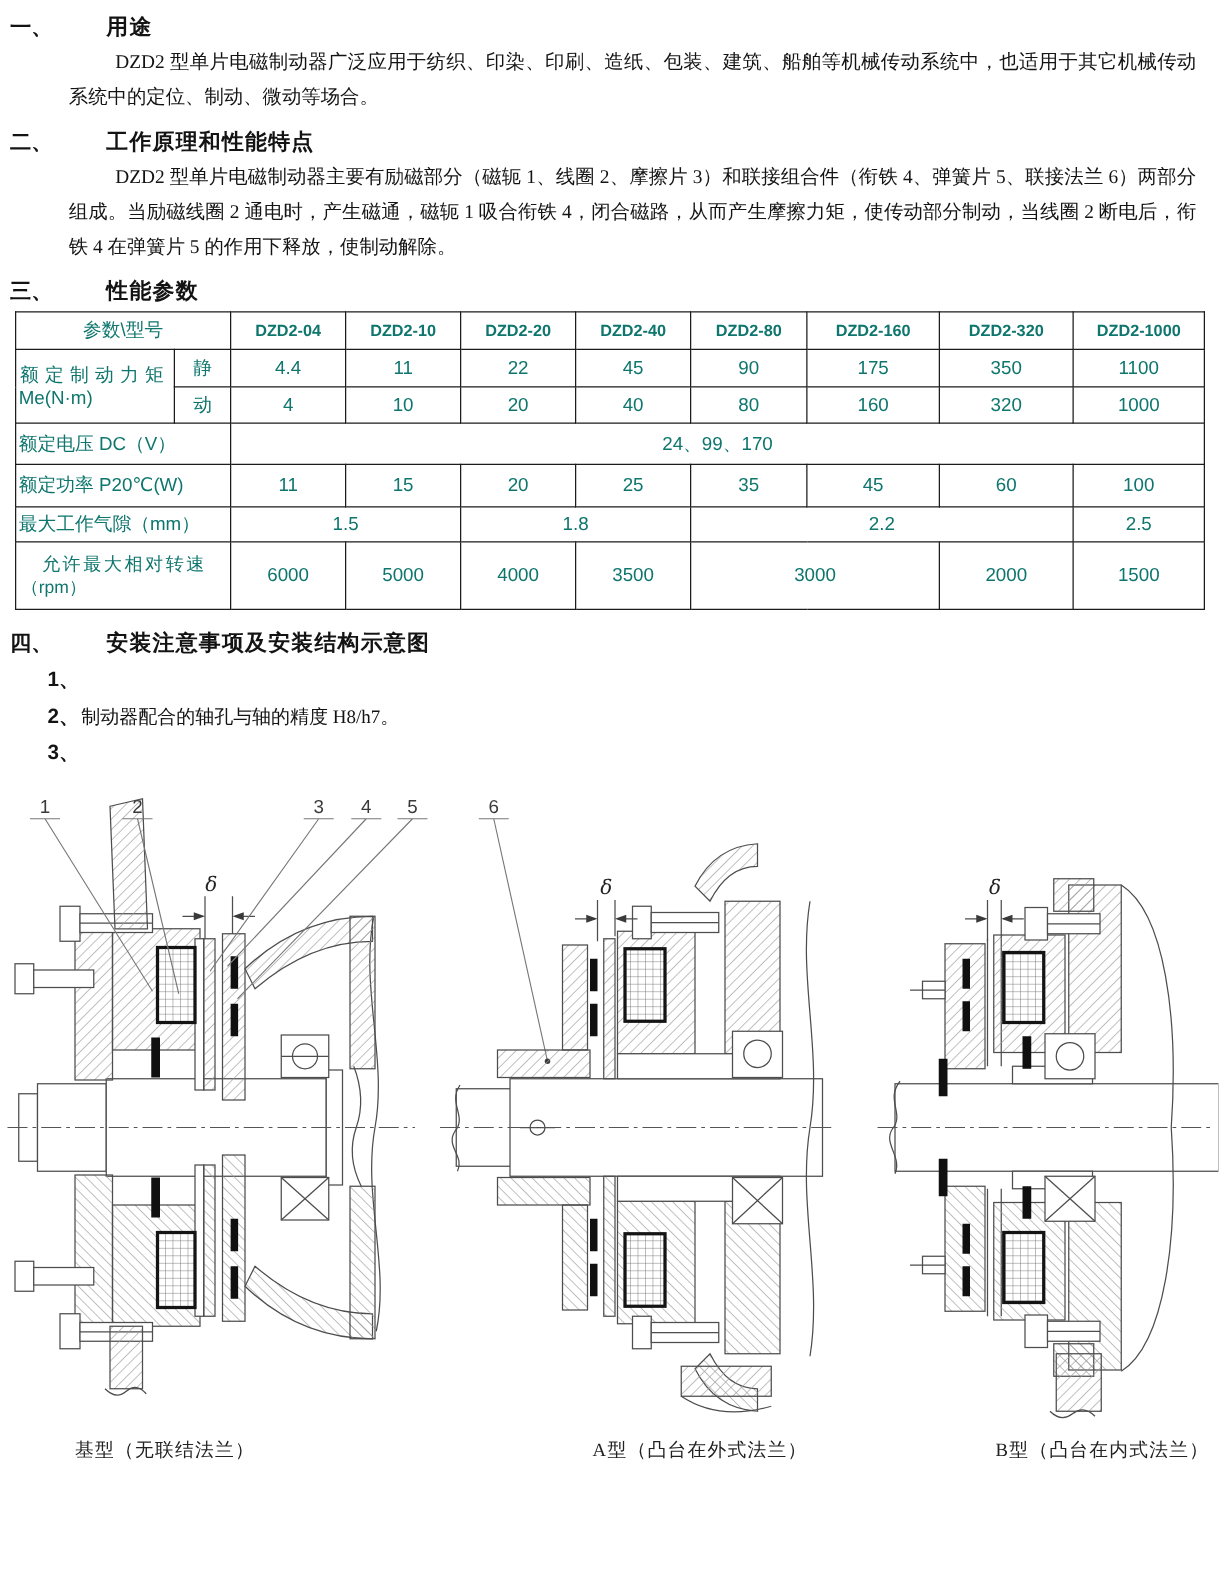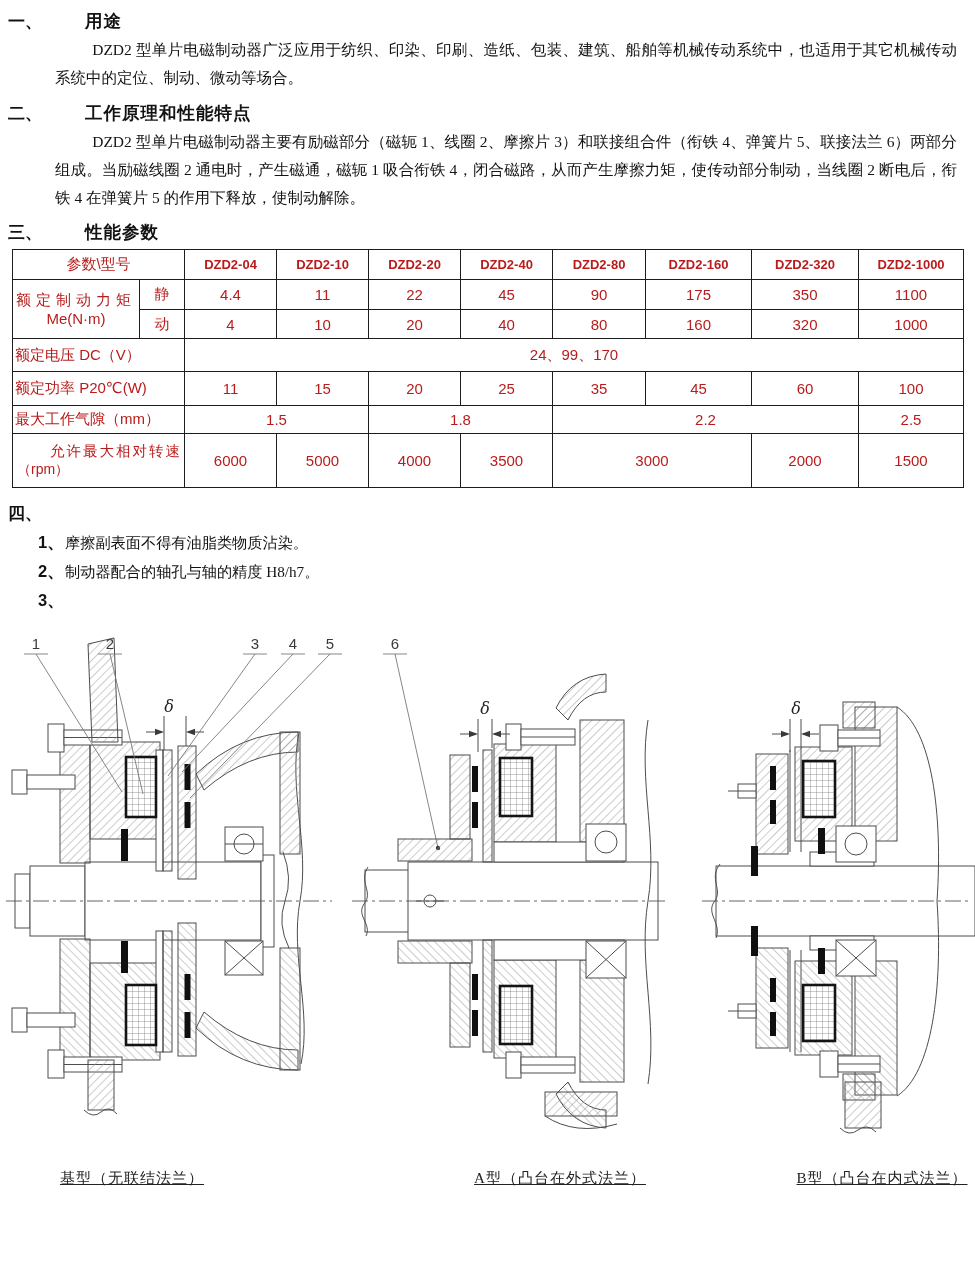--- a/index.html
+++ b/index.html
@@ -5,36 +5,36 @@
   html,body{margin:0;padding:0;background:#fff;}
   .page{width:975px;height:1263px;position:relative;overflow:hidden;background:#fff;
         color:#131313;font-family:"Liberation Serif","DejaVu Serif",serif;}
   .sec{display:flex;align-items:baseline;margin:9px 0 3px 8px;}
   .sec-num{font-weight:bold;font-size:17px;width:77px;flex:0 0 77px;}
   .sec-title{font-weight:bold;font-size:17.5px;letter-spacing:1px;}
   .para{margin:1px 18px 5px 55px;font-size:15.5px;line-height:1.8;text-align:justify;
         text-indent:2.4em;}
   table.params{border-collapse:collapse;table-layout:fixed;margin:5px 0 0 12px;
         font-family:"Liberation Sans","DejaVu Sans",sans-serif;font-size:15px;
-        text-align:center;color:#b91c1c;}
+        text-align:center;color:#0f766e;}
   table.params td{border:1.5px solid #1c1c1c;padding:0 2px;overflow:hidden;}
   td.model{font-weight:600;font-size:13px;}
   td.lab{text-align:left;padding-left:5px;font-size:15px;margin-left:20px;}
   .ls1{letter-spacing:5px;text-align:center;}
-  .ls2{letter-spacing:2px;text-align:right;padding-left:2px;font-size:14.5px;}
+  .ls2{letter-spacing:2px;text-align:center;padding-left:2px;font-size:14.5px;}
   .sub{text-align:left;padding-left:2px;font-size:14px;}
   .notes{margin-top:4px;}
   .note{display:flex;align-items:baseline;margin:7px 0 7px 38px;}
   .note-num{font-weight:bold;font-size:16.5px;width:27px;flex:0 0 27px;
         font-family:"Liberation Sans",sans-serif;}
   .note-text{font-size:15.2px;}
   .fig{position:relative;height:585px;margin-top:12px;}
   .fig svg{position:absolute;left:0;top:0;}
-  .fig-cap{position:absolute;top:545px;transform:translateX(-50%);font-size:15px;
-        letter-spacing:1px;color:#222;white-space:nowrap;text-decoration:underline;}
+  .fig-cap{position:absolute;top:526px;transform:translateX(-50%);font-size:15px;
+        letter-spacing:1px;color:#222;white-space:nowrap;}
   .cap1{left:132px;} .cap2{left:560px;} .cap3{left:882px;}
   
   .ln{stroke:#4d4d4d;stroke-width:1;fill:none;}
   .h{fill:url(#hatch);stroke:#4d4d4d;stroke-width:1;}
   .w{fill:#ffffff;stroke:#4d4d4d;stroke-width:1;}
   .blk{fill:#101010;stroke:none;}
   .coil{fill:url(#grid);stroke:#141414;stroke-width:2.6;}
   .cl{stroke:#555;stroke-width:0.9;stroke-dasharray:16 4 3 4;fill:none;}
   .ldr{stroke:#787878;stroke-width:0.9;fill:none;}
   .lbl{font:15px "Liberation Sans",sans-serif;fill:#3a3a3a;}
@@ -84,21 +84,21 @@
       <td class="model">DZD2-20</td>
       <td class="model">DZD2-40</td>
       <td class="model">DZD2-80</td>
       <td class="model">DZD2-160</td>
       <td class="model">DZD2-320</td>
       <td class="model">DZD2-1000</td>
     </tr>
     <tr style="height:30px">
       <td rowspan="2" class="lab">
         <div class="ls1">额定制动力矩</div>
-        <div style="text-align:center">Me(N·m)</div>
+        <div style="text-align:left">Me(N·m)</div>
       </td>
       <td>静</td>
       <td>4.4</td>
       <td>11</td>
       <td>22</td>
       <td>45</td>
       <td>90</td>
       <td>175</td>
       <td>350</td>
       <td>1100</td>
@@ -147,25 +147,25 @@
       <td>3500</td>
       <td colspan="2">3000</td>
       <td>2000</td>
       <td>1500</td>
     </tr>
   </tbody>
     </table>
 
   <div class="sec" style="margin-top:14px">
     <span class="sec-num">四、</span>
+    <span class="sec-title">安装注意事项及安装结构示意图</span>
   </div>
   <div class="notes">
     <div class="note">
       <span class="note-num">1、</span>
-      <span class="note-text">摩擦副表面不得有油脂类物质沾染。</span>
     </div>
     <div class="note">
       <span class="note-num">2、</span>
       <span class="note-text">制动器配合的轴孔与轴的精度 H8/h7。</span>
     </div>
     <div class="note">
       <span class="note-num">3、</span>
     </div>
   </div>
 

